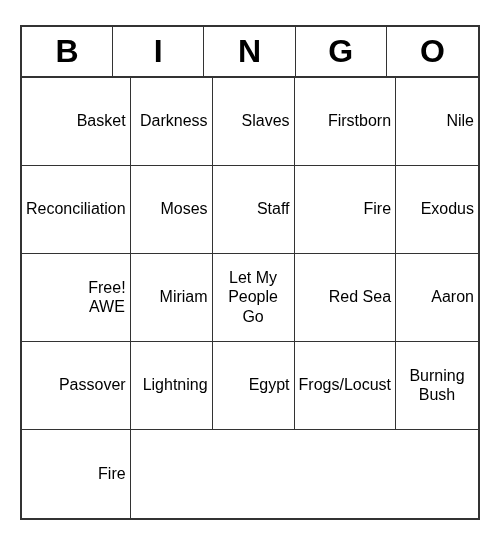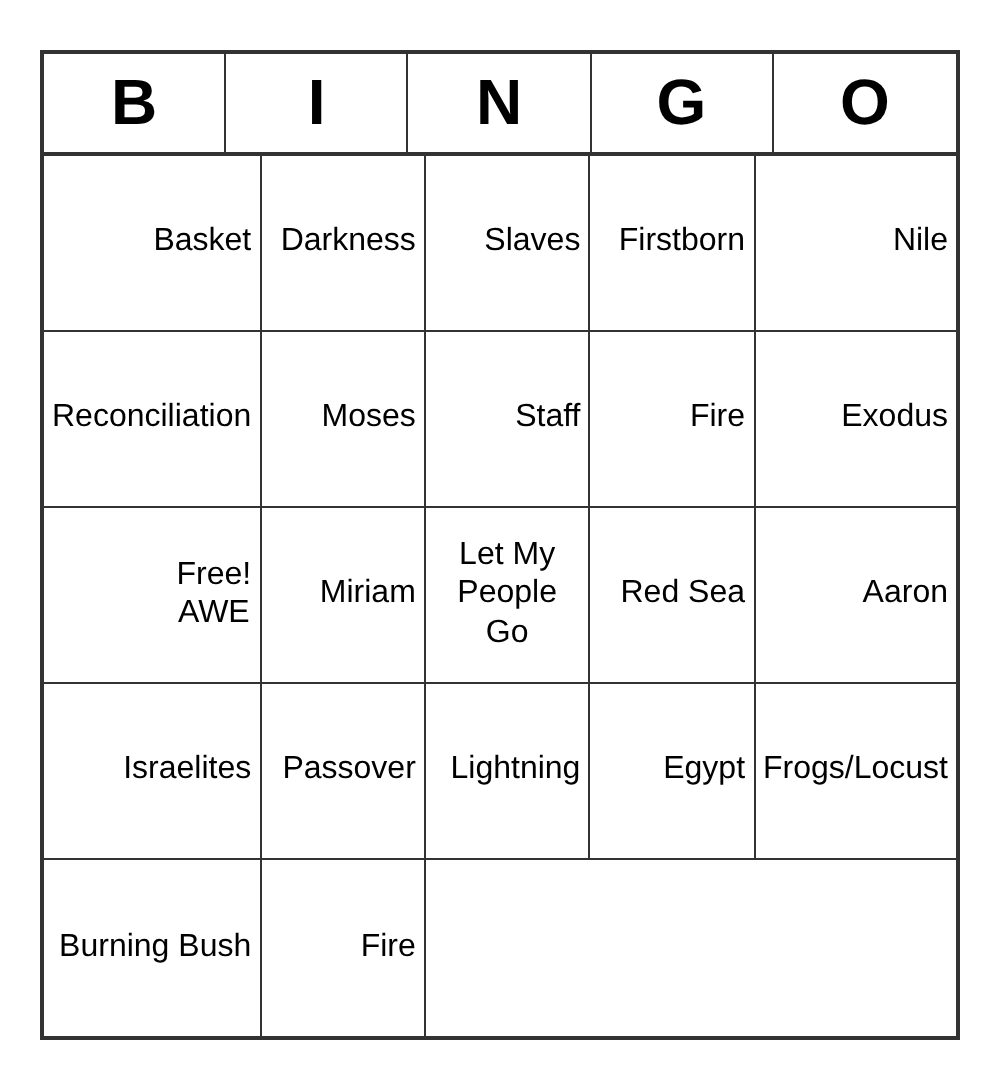--- a/index.html
+++ b/index.html
@@ -121,23 +121,20 @@
       <div class="bingo-cell">
         <span class="sm">Let My People Go</span>
       </div>
       <div class="bingo-cell">
         <span class="lg">Red Sea</span>
       </div>
       <div class="bingo-cell">
         <span class="lg">Aaron</span>
       </div>
       <div class="bingo-cell">
-        <span class="sm">Israelites</span>
-      </div>
-      <div class="bingo-cell">
         <span class="sm">Passover</span>
       </div>
       <div class="bingo-cell">
         <span class="sm">Lightning</span>
       </div>
       <div class="bingo-cell">
         <span class="md">Egypt</span>
       </div>
       <div class="bingo-cell">
         <span class="xs">Frogs/Locust</span>

